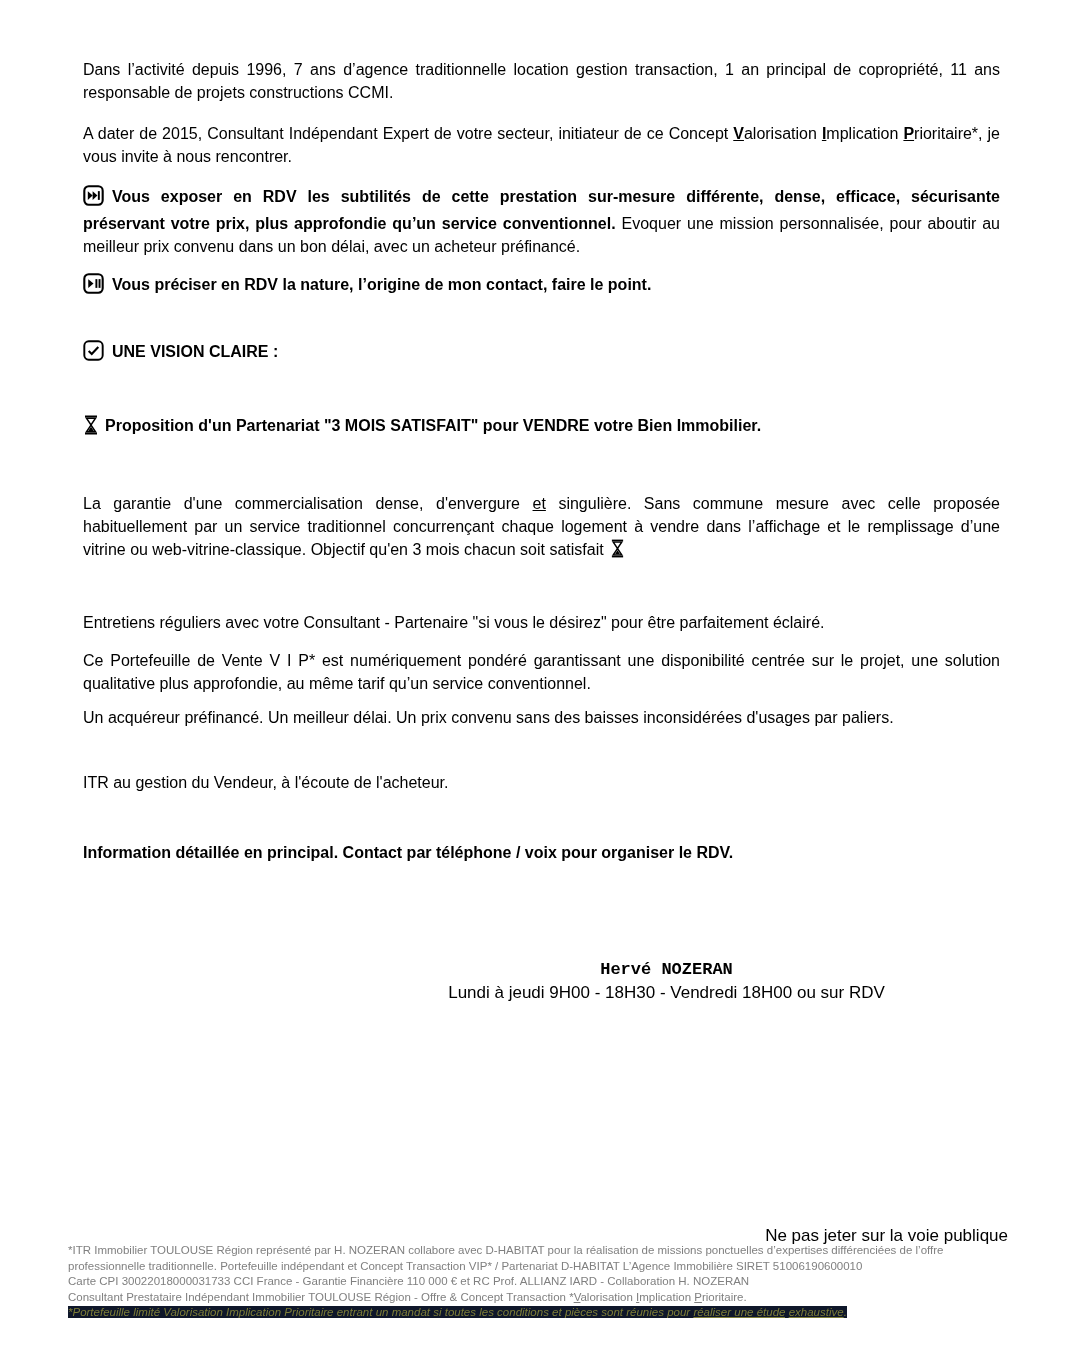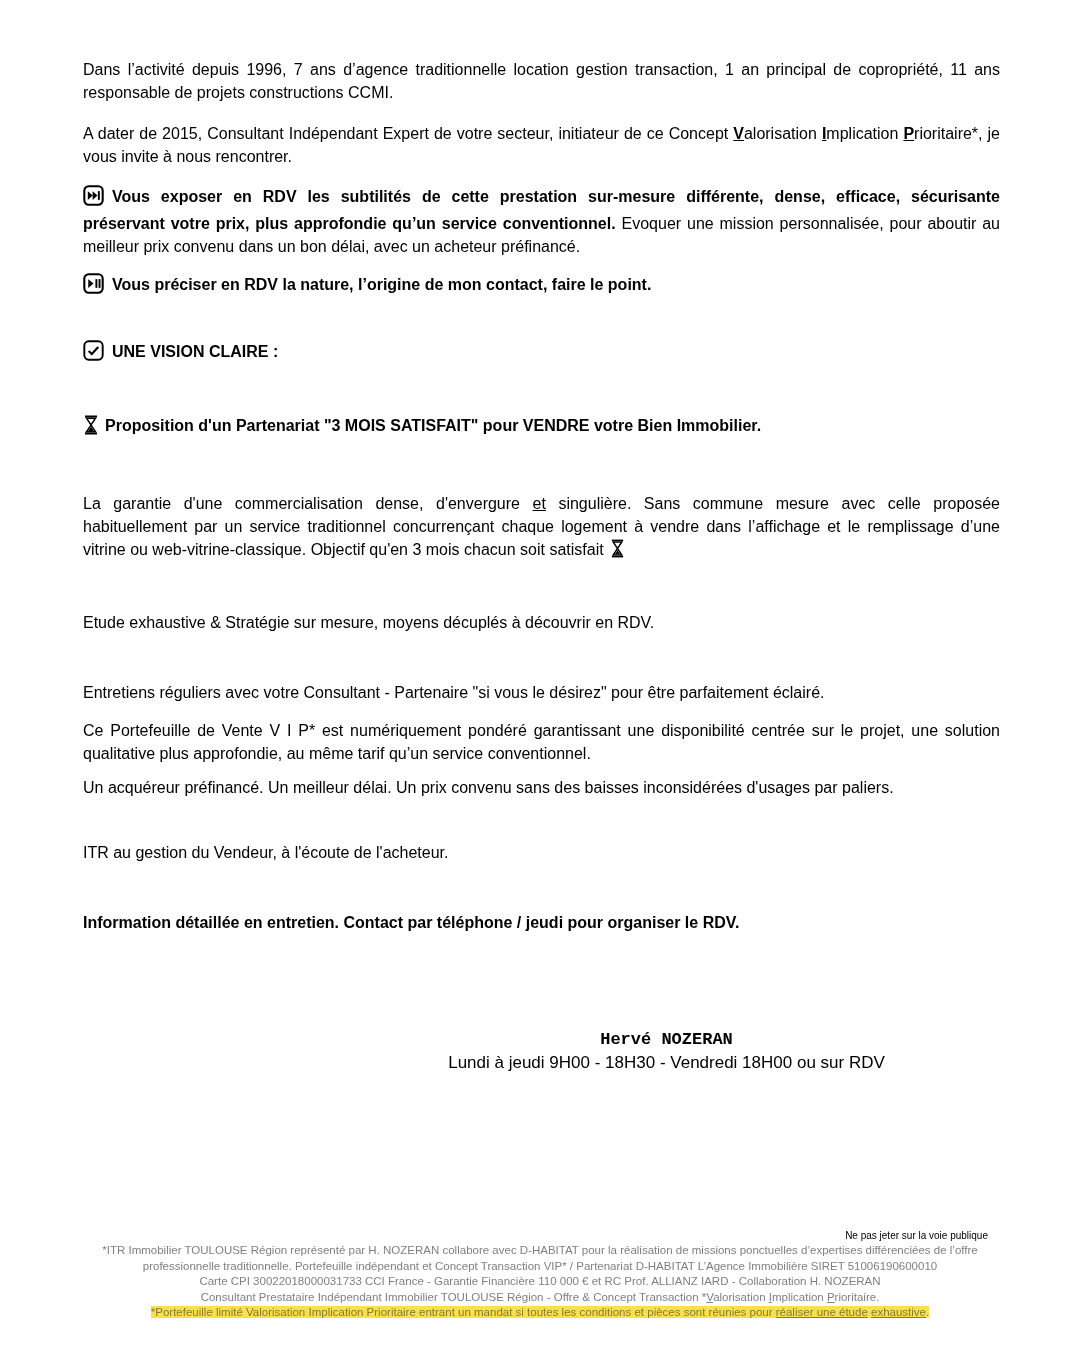--- a/index.html
+++ b/index.html
@@ -41,35 +41,36 @@
     line-height: 23px;
   }
   .sig-name { font-weight: bold; font-family: Liberation Mono, monospace; }
   .footer {
     position: absolute;
     top: 1228px;
     left: 0; right: 0;
   }
   .footer-notice {
     text-align: right;
-    padding-right: 92px;
-    font-size: 10px;
+    padding-right: 72px;
+    font-size: 17px;
     line-height: 15px;
     color: #000000;
   }
   .footer-legal {
-    text-align: center;
+    text-align: left;
     padding: 0 68px;
     font-size: 11.5px;
     line-height: 15.5px;
     color: #808080;
   }
   .footer-highlight span {
-    background: #fde047;
+    background: #0f172a;
     color: #7d7d38;
+    font-style: italic;
   }
   
   .seg-b { font-weight: bold; }
   .seg-u { text-decoration: underline; }
 </style>
 </head>
 <body>
 
 <div class="page">
 
@@ -113,32 +114,31 @@
   </p>
 
   <p class="para justify" style="margin-top:51px"><span><span>La garantie d'une commercialisation dense, d'envergure </span><span class="seg-u">et</span><span> singulière. Sans commune mesure avec celle proposée habituellement par un service traditionnel concurrençant chaque logement à vendre dans l’affichage et le remplissage d’une vitrine ou web-vitrine-classique. Objectif qu'en 3 mois chacun soit satisfait </span></span><span class="icon-inline"><svg width="15" height="19" viewBox="0 0 16 20">
           <rect x="2" y="0.5" width="12" height="2" fill="#000"></rect>
           <rect x="2" y="17.5" width="12" height="2" fill="#000"></rect>
           <path d="M3.5,3.2 H12.5 L8,10 Z" fill="none" stroke="#000" stroke-width="1.5"></path>
           <path d="M3.5,16.8 H12.5 L8,10 Z" fill="none" stroke="#000" stroke-width="1.5"></path>
           <path d="M5.2,16 H10.8 L8,11.8 Z" fill="#000"></path>
         </svg></span></p>
 
-  <p class="para" style="margin-top:47px"><span>Etude exhaustive &amp; Stratégie sur mesure, moyens décuplés à découvrir en RDV.</span></p>
 
   <p class="para" style="margin-top:47px"><span>Entretiens réguliers avec votre Consultant - Partenaire "si vous le désirez" pour être parfaitement éclairé.</span></p>
 
 
   <p class="para justify" style="margin-top:15px"><span>Ce Portefeuille de Vente V I P* est numériquement pondéré garantissant une disponibilité centrée sur le projet, une solution qualitative plus approfondie, au même tarif qu’un service conventionnel.</span></p>
 
   <p class="para" style="margin-top:11px"><span>Un acquéreur préfinancé. Un meilleur délai. Un prix convenu sans des baisses inconsidérées d'usages par paliers.</span></p>
 
   <p class="para" style="margin-top:42px"><span>ITR au gestion du Vendeur, à l'écoute de l'acheteur.</span></p>
 
-  <p class="para" style="margin-top:47px"><span class="seg-b">Information détaillée en entretien. Contact par téléphone / jeudi pour organiser le RDV.</span></p>
+  <p class="para" style="margin-top:47px"><span class="seg-b">Information détaillée en principal. Contact par téléphone / voix pour organiser le RDV.</span></p>
 
   <div class="signature">
     <div class="sig-name">Hervé NOZERAN</div>
     <div>Lundi à jeudi 9H00 - 18H30 - Vendredi 18H00 ou sur RDV</div>
   </div>
 
   <div class="footer">
     <div class="footer-notice">Ne pas jeter sur la voie publique</div>
     <div class="footer-legal"><span>*ITR Immobilier TOULOUSE Région représenté par H. NOZERAN collabore avec D-HABITAT pour la réalisation de missions ponctuelles d’expertises différenciées de l’offre professionnelle traditionnelle. Portefeuille indépendant et Concept Transaction VIP* / Partenariat D-HABITAT L’Agence Immobilière SIRET 51006190600010</span></div>
     <div class="footer-legal"><span>Carte CPI 30022018000031733 CCI France - Garantie Financière 110 000 € et RC Prof. ALLIANZ IARD - Collaboration H. NOZERAN</span></div>

